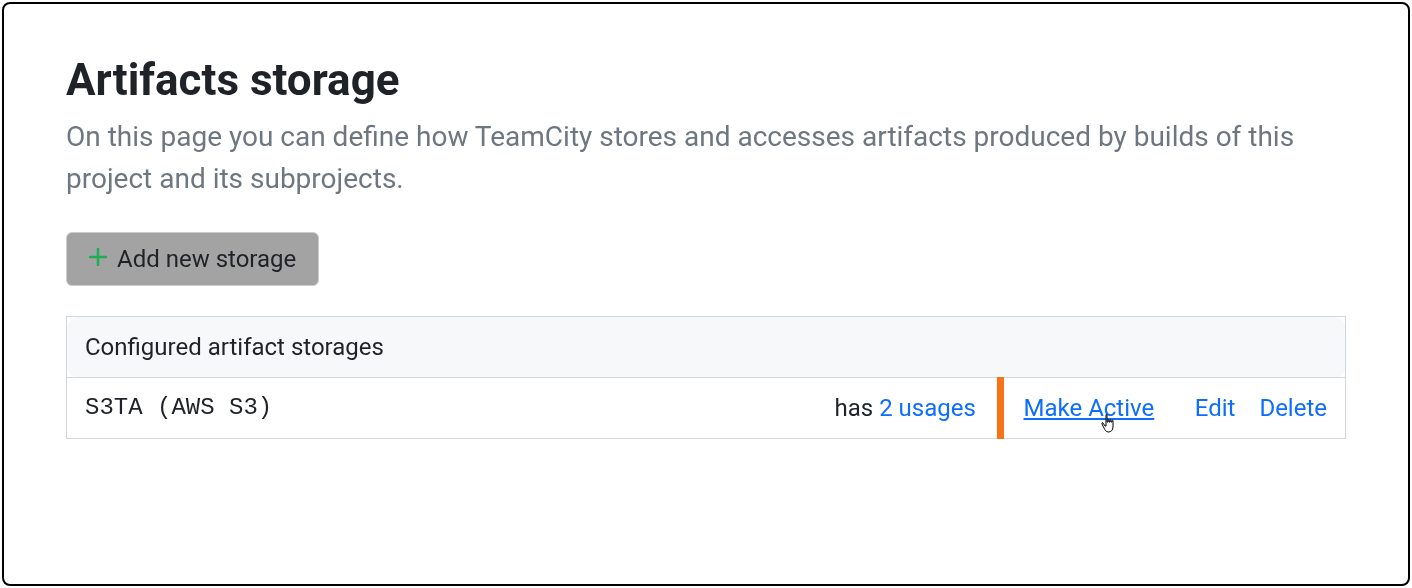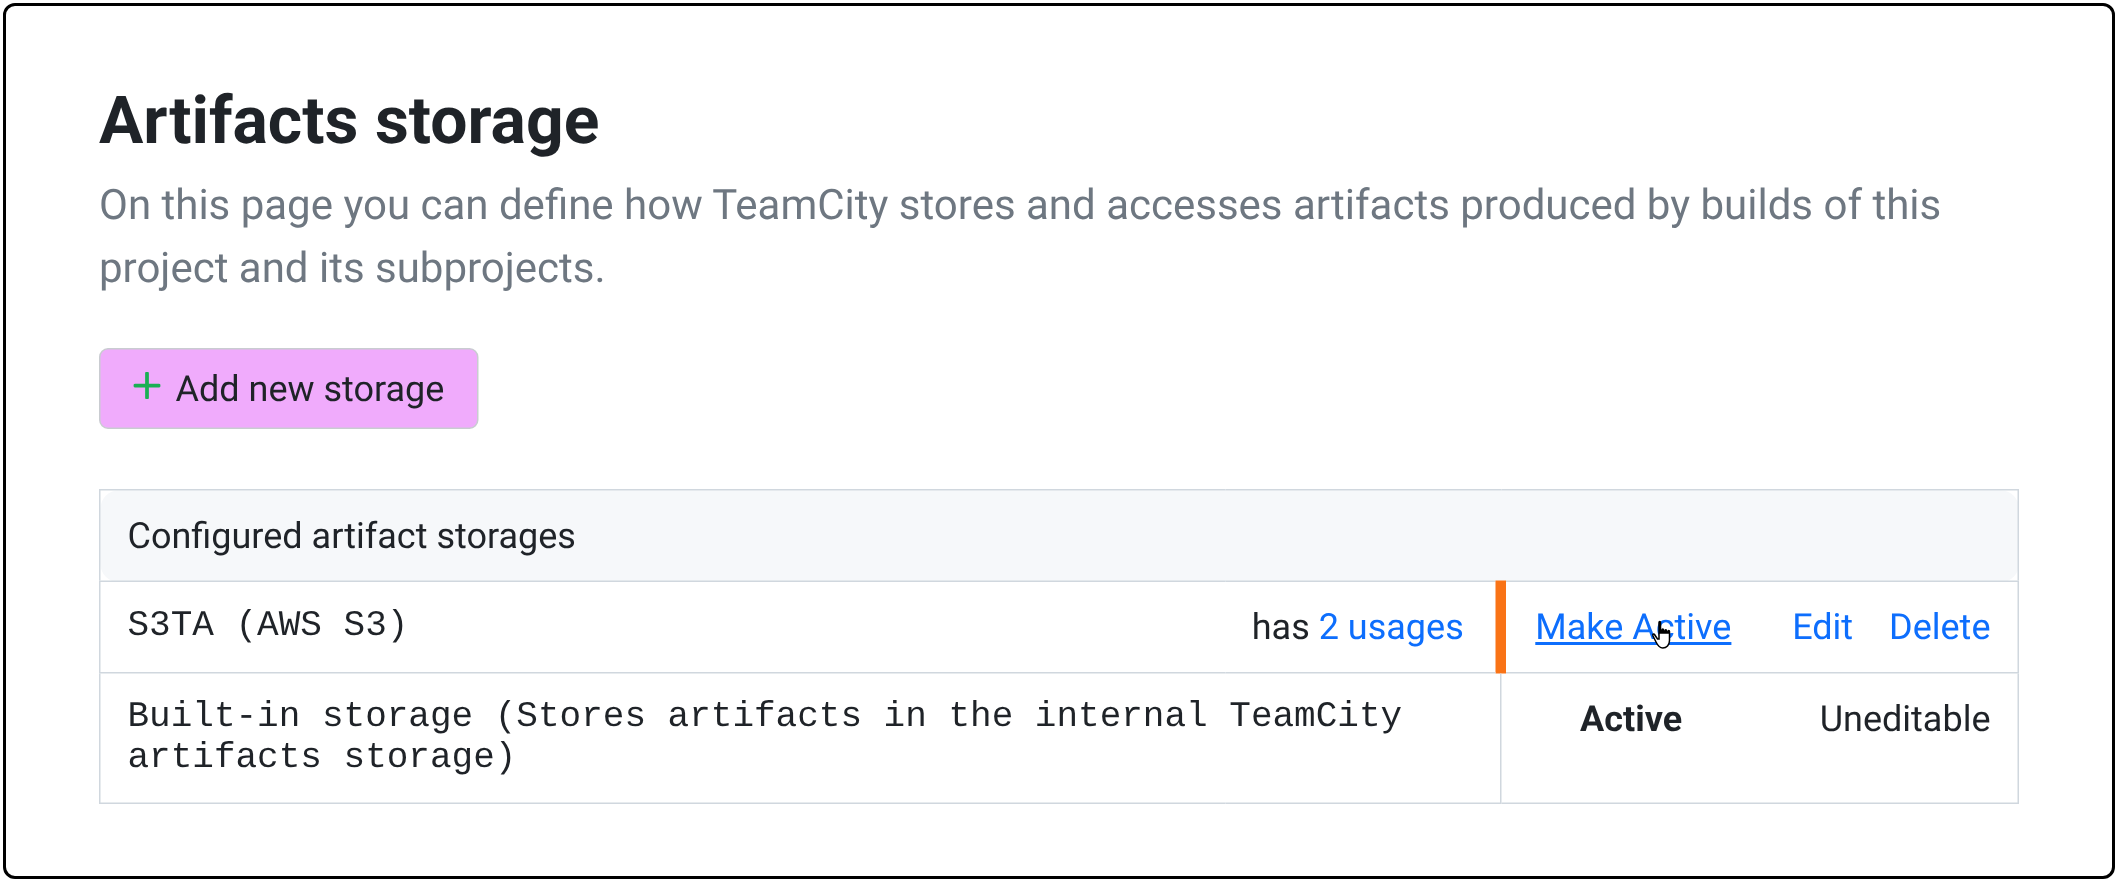--- a/index.html
+++ b/index.html
@@ -62,27 +62,27 @@
       line-height: 1.5;
       margin-bottom: 32px;
       max-width: 1260px;
     }
     .add-button {
       display: inline-flex;
       align-items: center;
       gap: 10px;
       border: 1px solid #c9ccd1;
       border-radius: 6px;
-      background: #f0abfc;
+      background: #a3a3a3;
       padding: 12px 22px;
       font-size: 24px;
       color: #1f2328;
       cursor: pointer;
       font-family: inherit;
-      margin-bottom: 40px;
+      margin-bottom: 30px;
     }
     .plus-icon {
       color: #1aaf54;
       font-size: 22px;
       font-weight: 700;
       line-height: 1;
     }
     .storage-table {
       width: 100%;
       border: 1px solid #d0d7de;
@@ -191,29 +191,20 @@
           <span>has </span><a class="usages-link">2 usages</a>
         </td>
         <td class="status-cell">
           <a class="make-active-link">Make Active</a>
         </td>
         <td class="actions-cell">
           <a class="link-action">Edit</a>
           <a class="link-action">Delete</a>
         </td>
       </tr>
-      <tr>
-        <td class="name-cell" colspan="2" style="border-right:1px solid #d0d7de;">Built-in storage (Stores artifacts in the internal TeamCity artifacts storage)</td>
-        <td class="status-cell">
-          <span class="active-label">Active</span>
-        </td>
-        <td class="actions-cell">
-          <span class="uneditable">Uneditable</span>
-        </td>
-      </tr>
     </tbody>
   </table>
 
   <svg class="cursor-hand" viewBox="0 0 20 24">
     <path d="M7 3 C7 2 8 2 8 3 L8 10 L9 10 L9 8 C9 7 10 7 10 8 L10 10 L11 10 L11 8.5 C11 7.5 12 7.5 12 8.5 L12 10 L13 10 L13 9 C13 8 14 8 14 9 L14 15 C14 18 12 20 9.5 20 C7 20 6 18 5 16 L3 12 C2.5 11 3.5 10 4 11 L6 14 L7 14 Z" fill="#fff" stroke="#000" stroke-width="1"></path>
   </svg>
 
 </div>
 
 </body></html>

